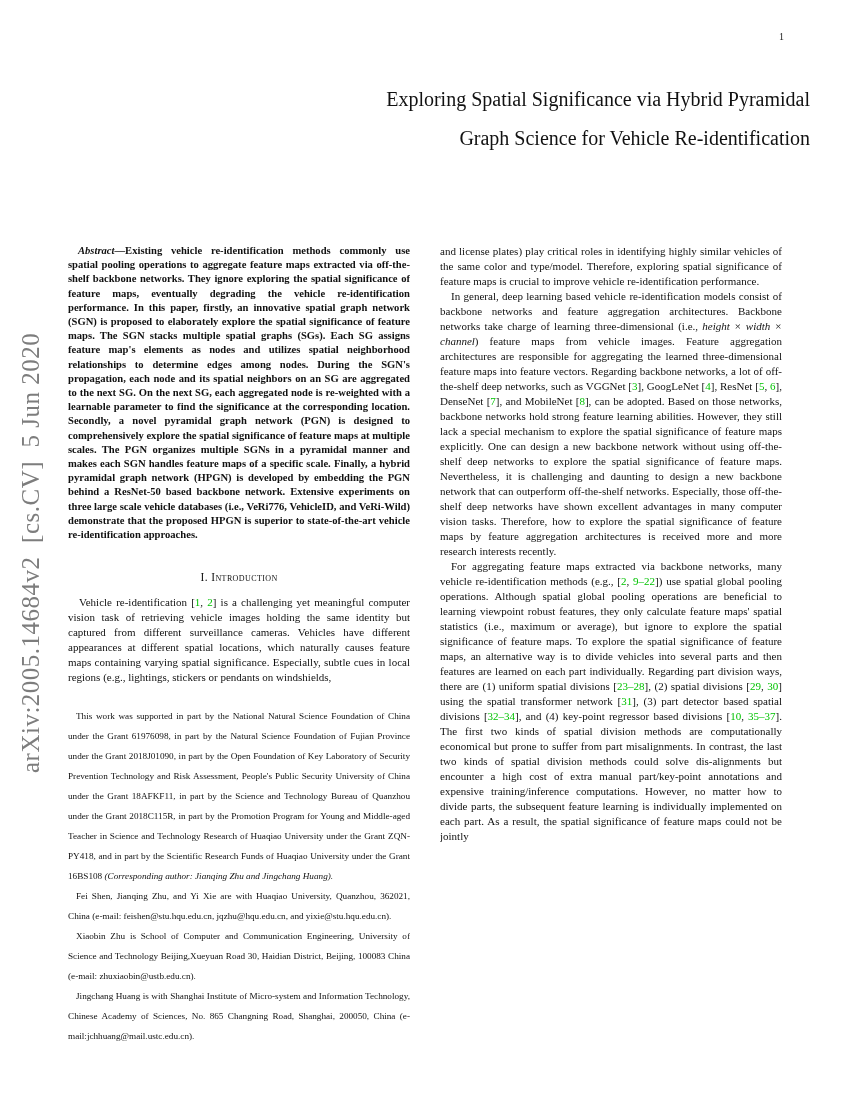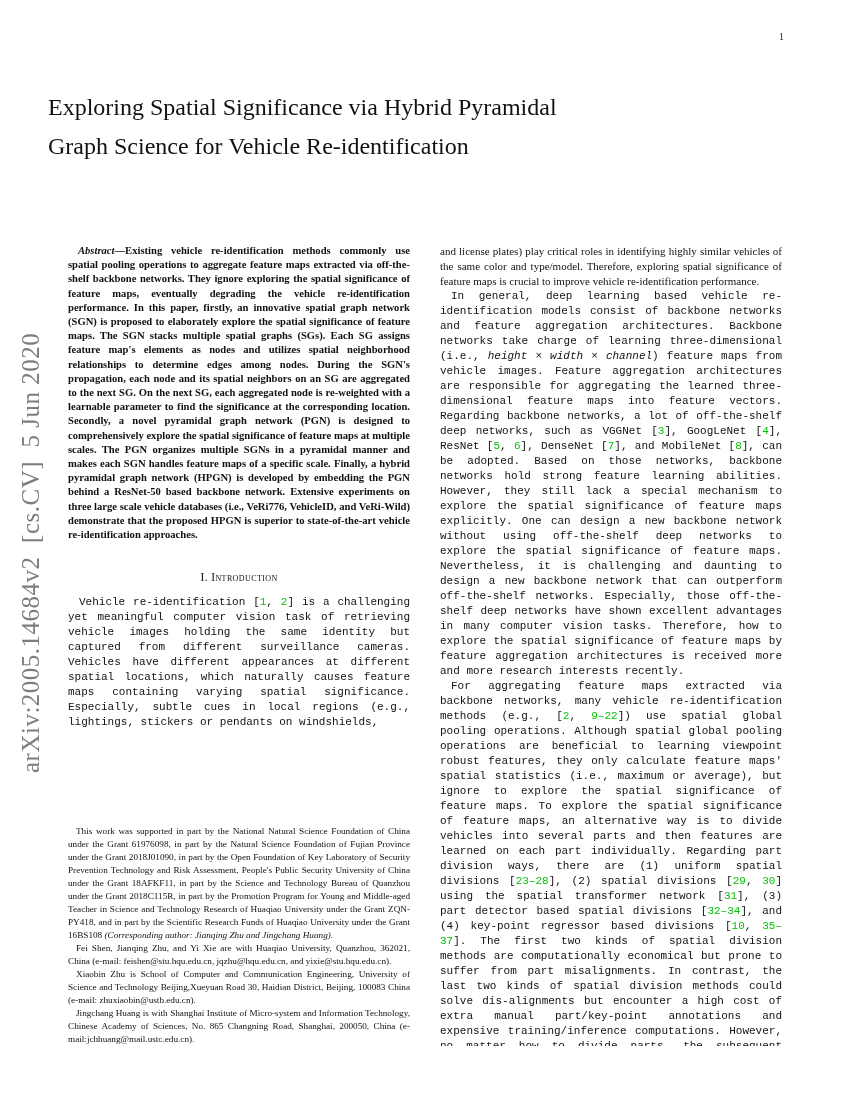--- a/index.html
+++ b/index.html
@@ -23,23 +23,23 @@
     transform:rotate(180deg);
     font-size:25px;
     color:#7d7d7d;
     white-space:pre;
     letter-spacing:0.5px;
     text-align:center;
     line-height:34px;
   }
   .title{
     position:absolute;top:80px;left:40px;right:40px;
-    text-align:left;
-    font-size:24px;font-weight:normal;
-    line-height:39px;margin:8px;
+    text-align:right;
+    font-size:20px;font-weight:normal;
+    line-height:39px;margin:0;
   }
   .authors{
     position:absolute;top:163px;left:40px;right:40px;
     text-align:center;
     font-size:13.5px;
   }
   .columns{
     position:absolute;top:244px;left:68px;
     width:714px;
     display:flex;gap:30px;
@@ -56,24 +56,24 @@
   .section-heading{
     margin:18px 0 12px 0;
     text-align:center;
     font-size:11.5px;font-weight:normal;
     font-variant:small-caps;
     letter-spacing:0.4px;
   }
   .body-text{
     font-size:11px;line-height:15px;
   }
-  .indent{text-indent:11px;font-family:Liberation Mono, monospace;}
+  .indent{text-indent:11px;}
   .footnotes{
     margin-top:auto;
-    font-size:9.2px;line-height:13px;
+    font-size:9.2px;line-height:20px;
   }
   .footnotes p{text-indent:8px;text-align:justify;}
   .s-cite{color:#00c200;}
   .s-i{font-style:italic;}
 </style>
 </head>
 <body>
 
 <div class="page">
 

